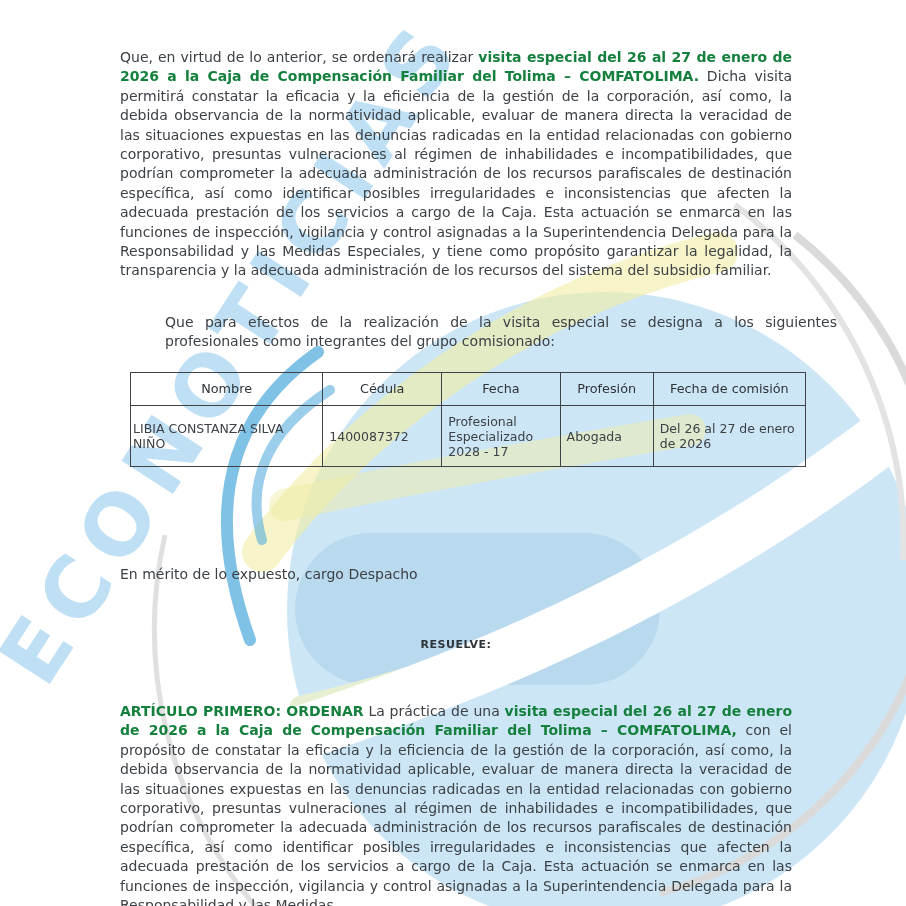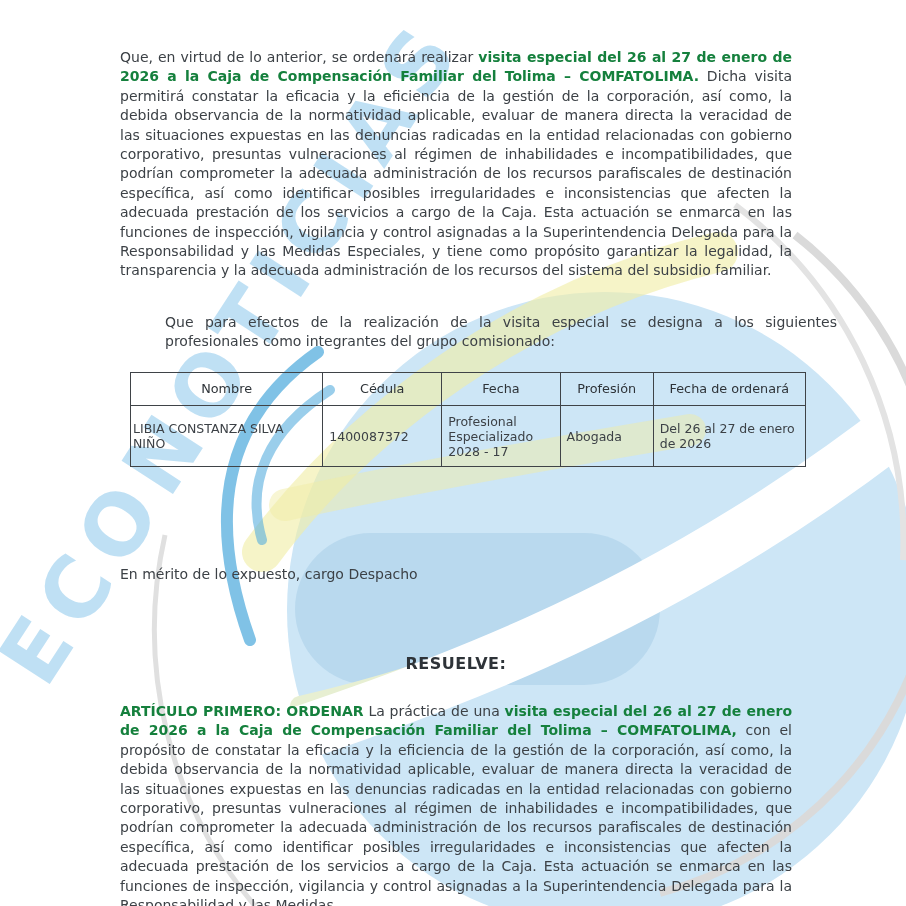--- a/index.html
+++ b/index.html
@@ -16,22 +16,22 @@
 
   
   .content{position:absolute;left:120px;top:0;width:672px;z-index:2;
            color:#3c4146;font-size:14px;line-height:19.4px;}
   .para{position:absolute;margin:0;width:672px;}
   .justify{text-align:justify;}
   .b{font-weight:bold;color:#15803d;}
   .p1{top:48px;}
   .p2{top:313px;margin-left:45px;}
   .closing{top:565px;}
-  .resolve{position:absolute;top:654px;width:672px;margin:0;text-align:center;
-           font-size:16px;font-weight:bold;color:#2e3338;letter-spacing:.5px;}
+  .resolve{position:absolute;top:635px;width:672px;margin:0;text-align:center;
+           font-size:11px;font-weight:bold;color:#2e3338;letter-spacing:.5px;}
   .article{top:702px;}
 
   
   .tbl-wrap{position:absolute;top:372px;left:10px;width:676px;}
   table{border-collapse:collapse;width:100%;table-layout:fixed;
         font-size:12.5px;color:#3c4146;background:transparent;}
   th,td{border:1.6px solid #3f4347;padding:2px 6px;background:transparent;}
   th{font-weight:normal;height:28px;text-align:center;font-size:12.8px;color:#2e3338;}
   td{height:56px;text-align:left;line-height:15px;}
   td.col-0{text-align:left;padding-left:2px;}
@@ -74,21 +74,21 @@
     <p class="para justify p2"><span>Que para efectos de la realización de la visita especial se designa a los siguientes profesionales como integrantes del grupo comisionado:</span></p>
 
     <div class="tbl-wrap">
       <table>
         <thead>
           <tr>
               <th class="col-0">Nombre</th>
               <th class="col-1">Cédula</th>
               <th class="col-2">Fecha</th>
               <th class="col-3">Profesión</th>
-              <th class="col-4">Fecha de ordenará</th>
+              <th class="col-4">Fecha de comisión</th>
             </tr>
         </thead>
         <tbody>
             <tr>
               <td class="col-0">LIBIA CONSTANZA SILVA NIÑO</td>
               <td class="col-1">1400087372</td>
               <td class="col-2">Profesional Especializado 2028 - 17</td>
               <td class="col-3">Abogada</td>
               <td class="col-4">Del 26 al 27 de enero de 2026</td>
             </tr>

